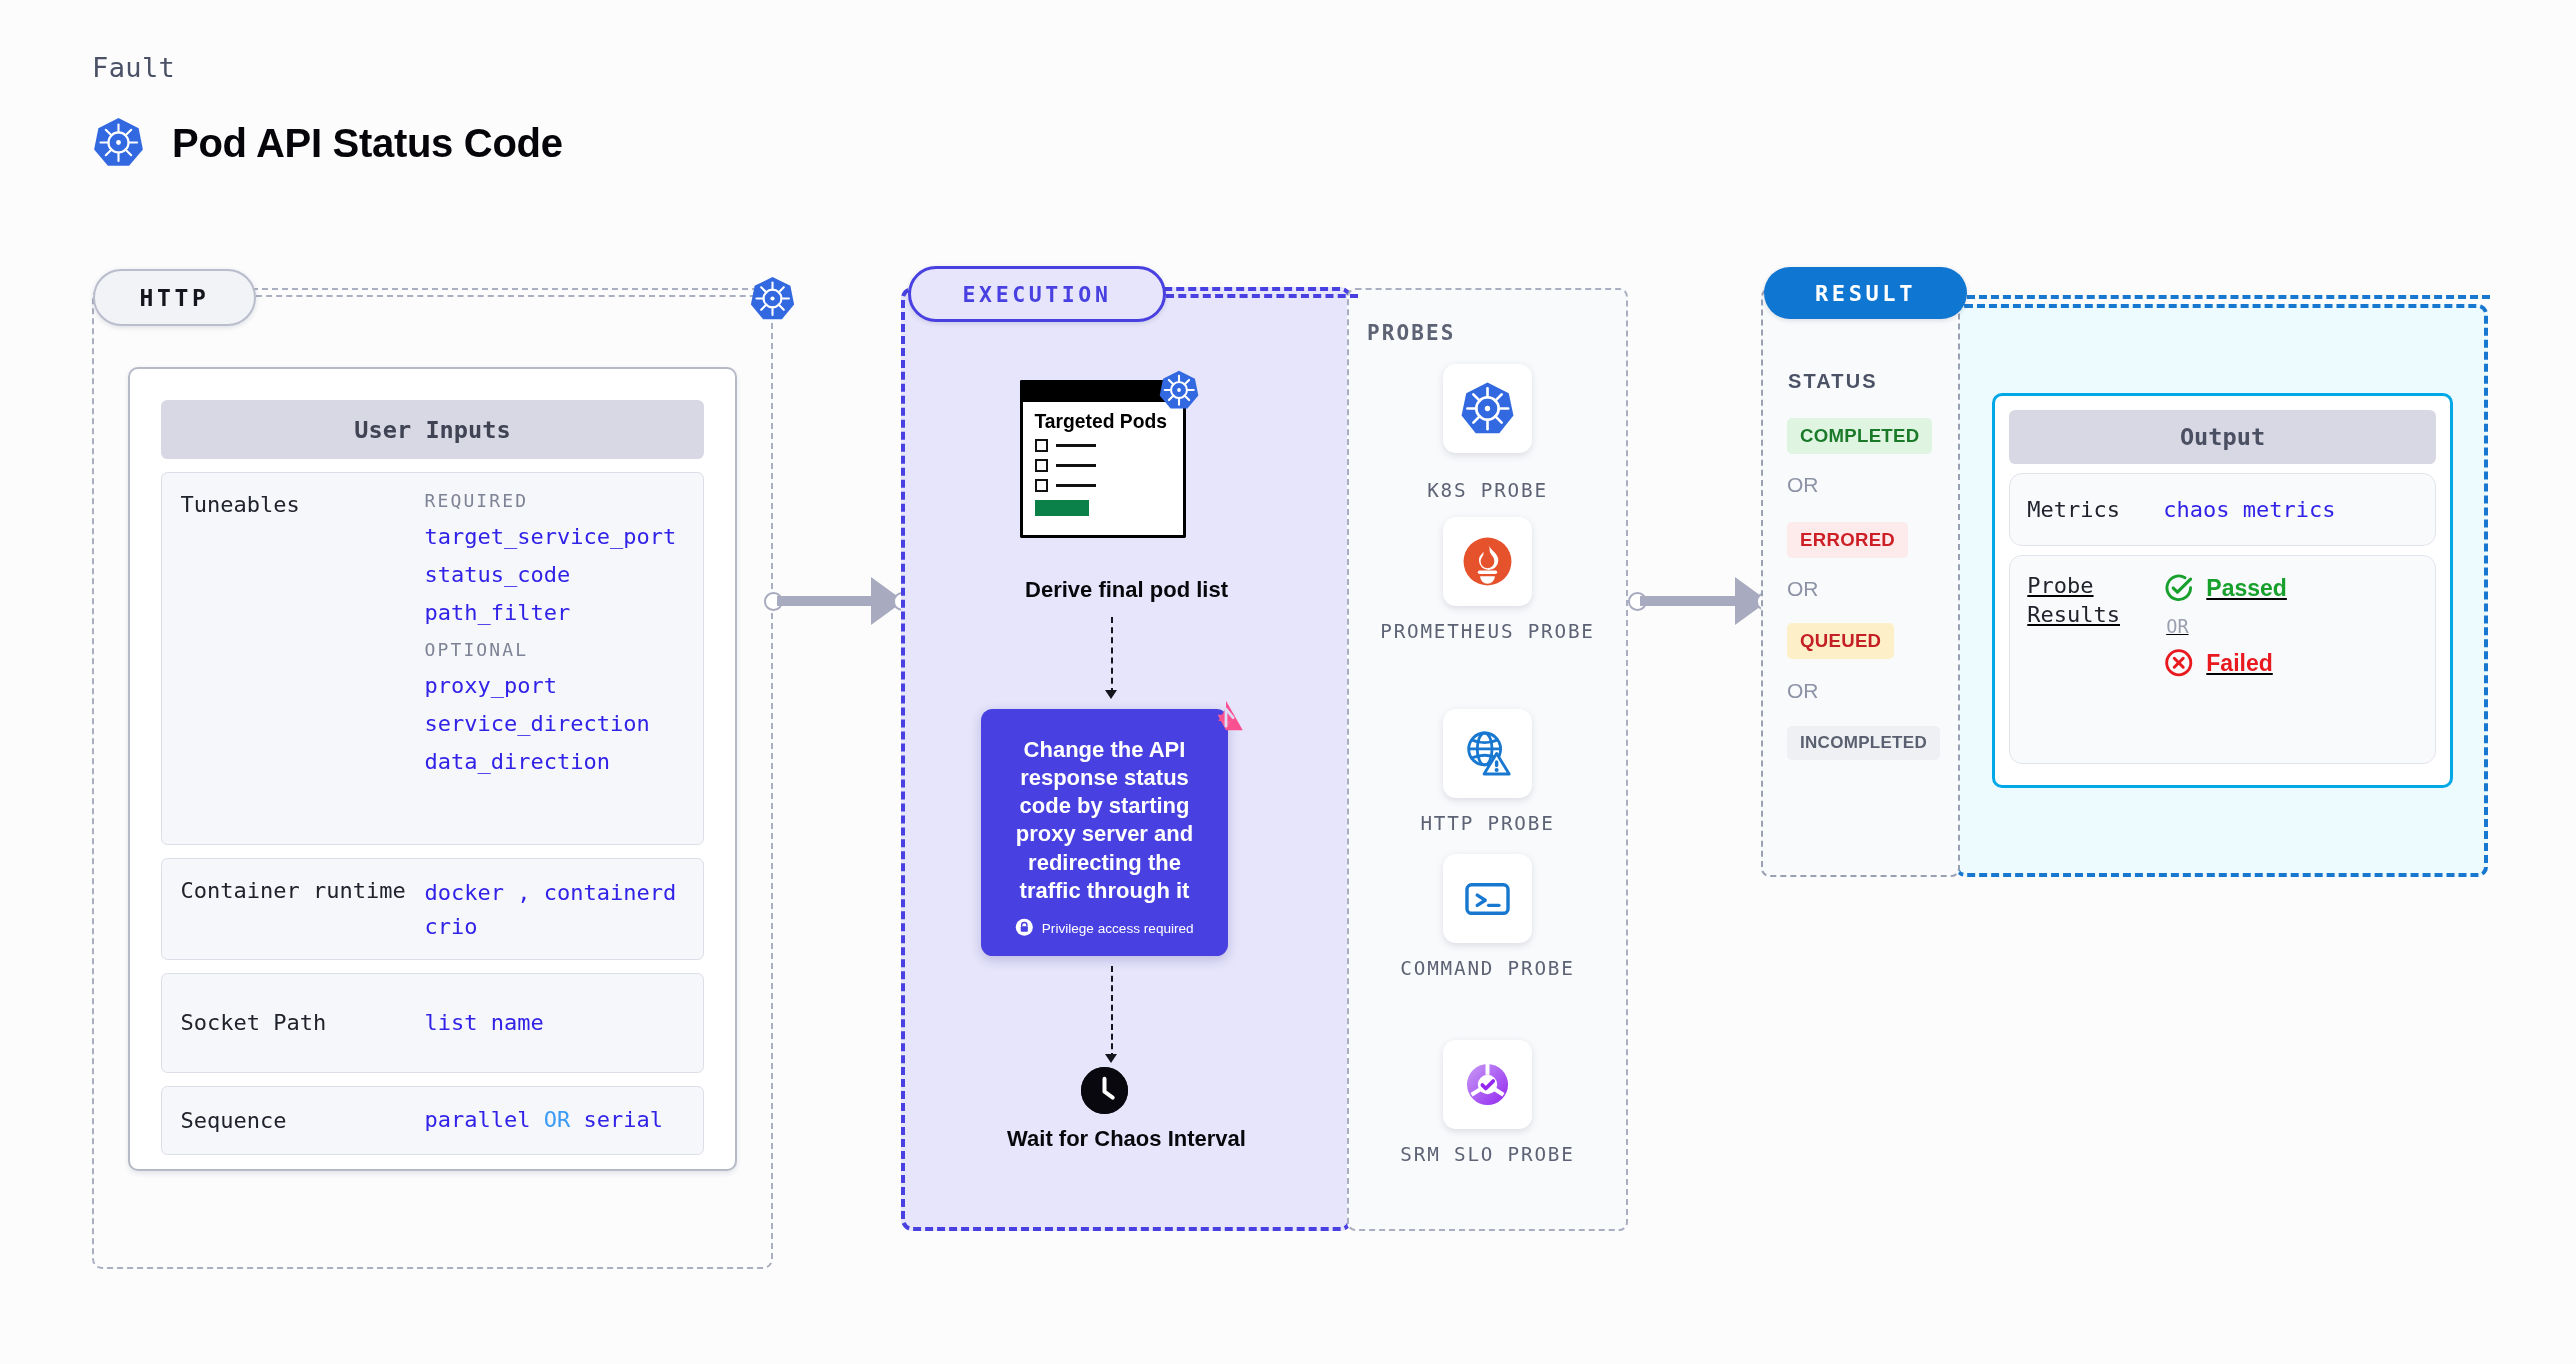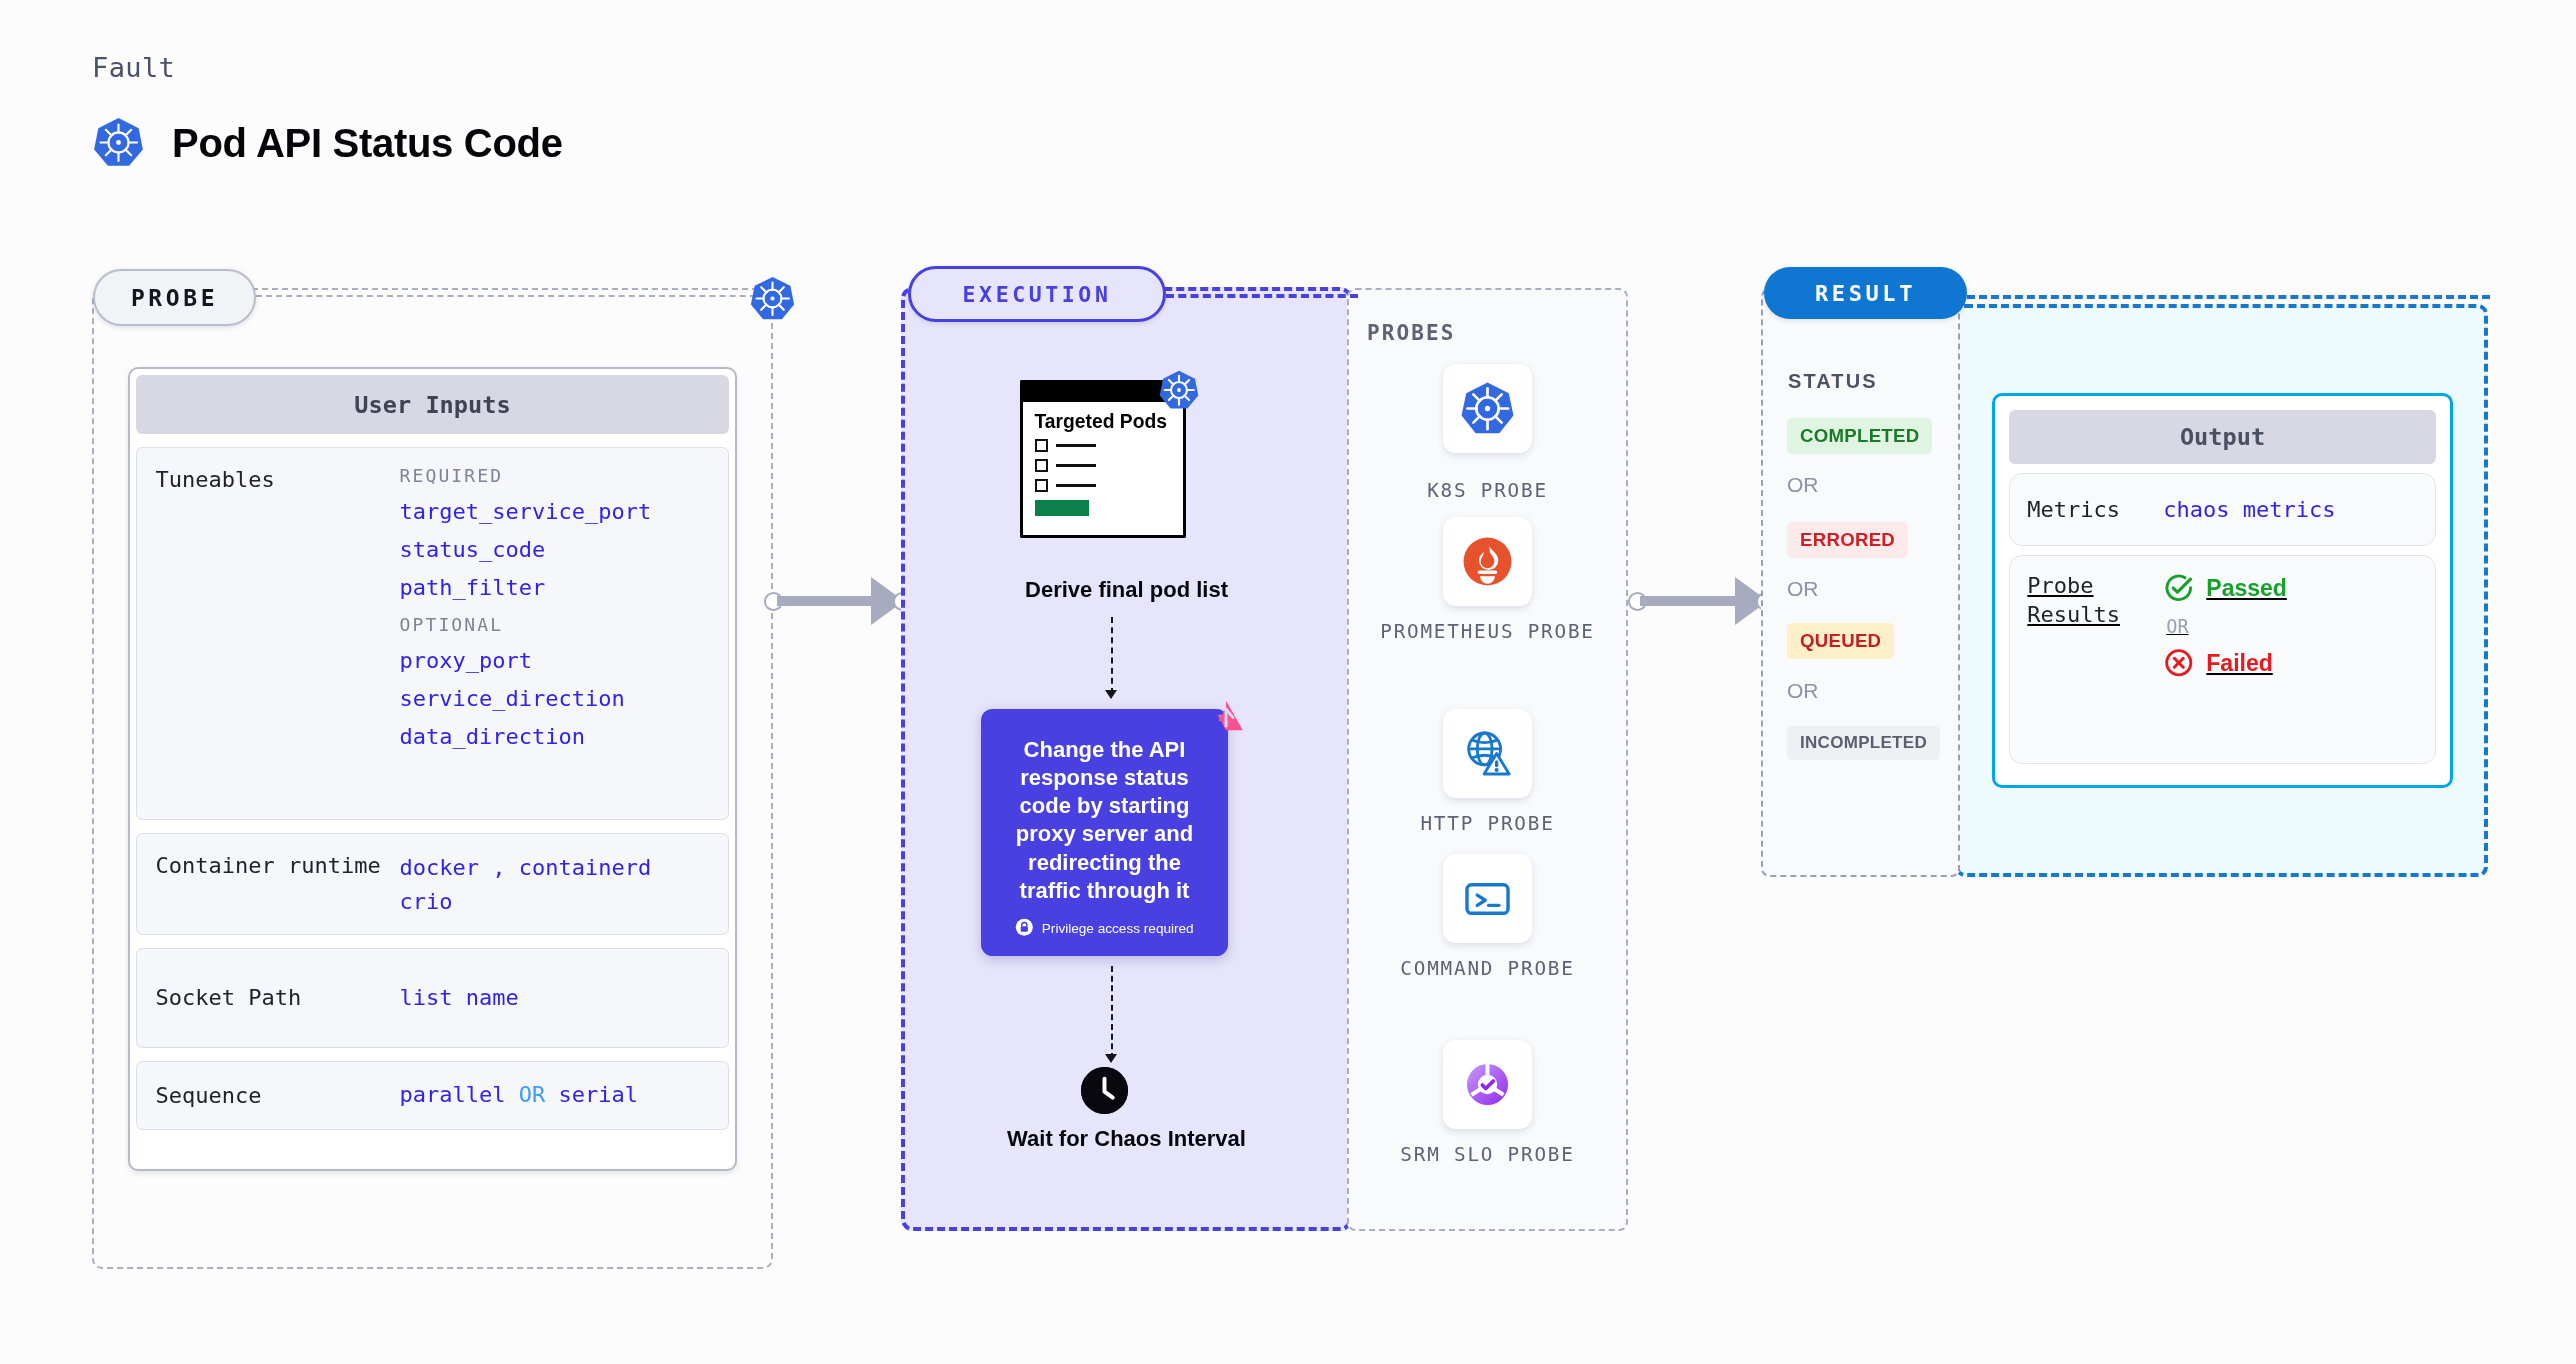--- a/index.html
+++ b/index.html
@@ -54,21 +54,21 @@
   }
 
   
   .ui-card {
     position: absolute; background: #ffffff;
     border: 2.1px solid #b6bac7; border-radius: 10px;
     box-shadow: 0 2.1px 5.7px rgba(30,35,70,.10);
   }
   #user-inputs-card {
     left: 128px; top: 367px; width: 609px; height: 804px;
-    padding: 6px;
+    padding: 31px;
   }
   .card-head {
     background: #d7d8e3; border-radius: 6.4px;
     height: 59px; display: flex; align-items: center; justify-content: center;
     font-family: "DejaVu Sans Mono", monospace;
     font-size: 23.6px; font-weight: 700; color: #3f4354;
   }
   .sub-box {
     background: #f6f7fa; border: 1.4px solid #dcdee7; border-radius: 6.4px;
     margin-top: 13px; padding: 17px 18.6px;
@@ -284,21 +284,21 @@
           <line x1="74" y1="26" x2="63" y2="37"></line>
           <line x1="37" y1="63" x2="26" y2="74"></line>
         </g>
       </svg>
     </span>
     <span class="title-text">Pod API Status Code</span>
   </div>
 
   <div class="panel" id="tune-panel"></div>
   <div class="tune-dash-link"></div>
-  <div class="panel-pill" id="tune-pill">PROBE</div>
+  <div class="panel-pill" id="tune-pill">HTTP</div>
 
   <div class="k8s-badge" style="left:749px; top:275px;">
     <svg width="47" height="47" viewBox="0 0 100 100">
       <path d="M50 4 L88 23 L96 63 L70 94 L30 94 L4 63 L12 23 Z" fill="#3369e0"></path>
       <g fill="none" stroke="#fff" stroke-width="4.5" stroke-linecap="round">
         <circle cx="50" cy="50" r="19"></circle>
         <circle cx="50" cy="50" r="4.5" fill="#fff" stroke="none"></circle>
         <line x1="50" y1="16" x2="50" y2="31"></line>
           <line x1="50" y1="69" x2="50" y2="85"></line>
         <line x1="16" y1="50" x2="31" y2="50"></line>

